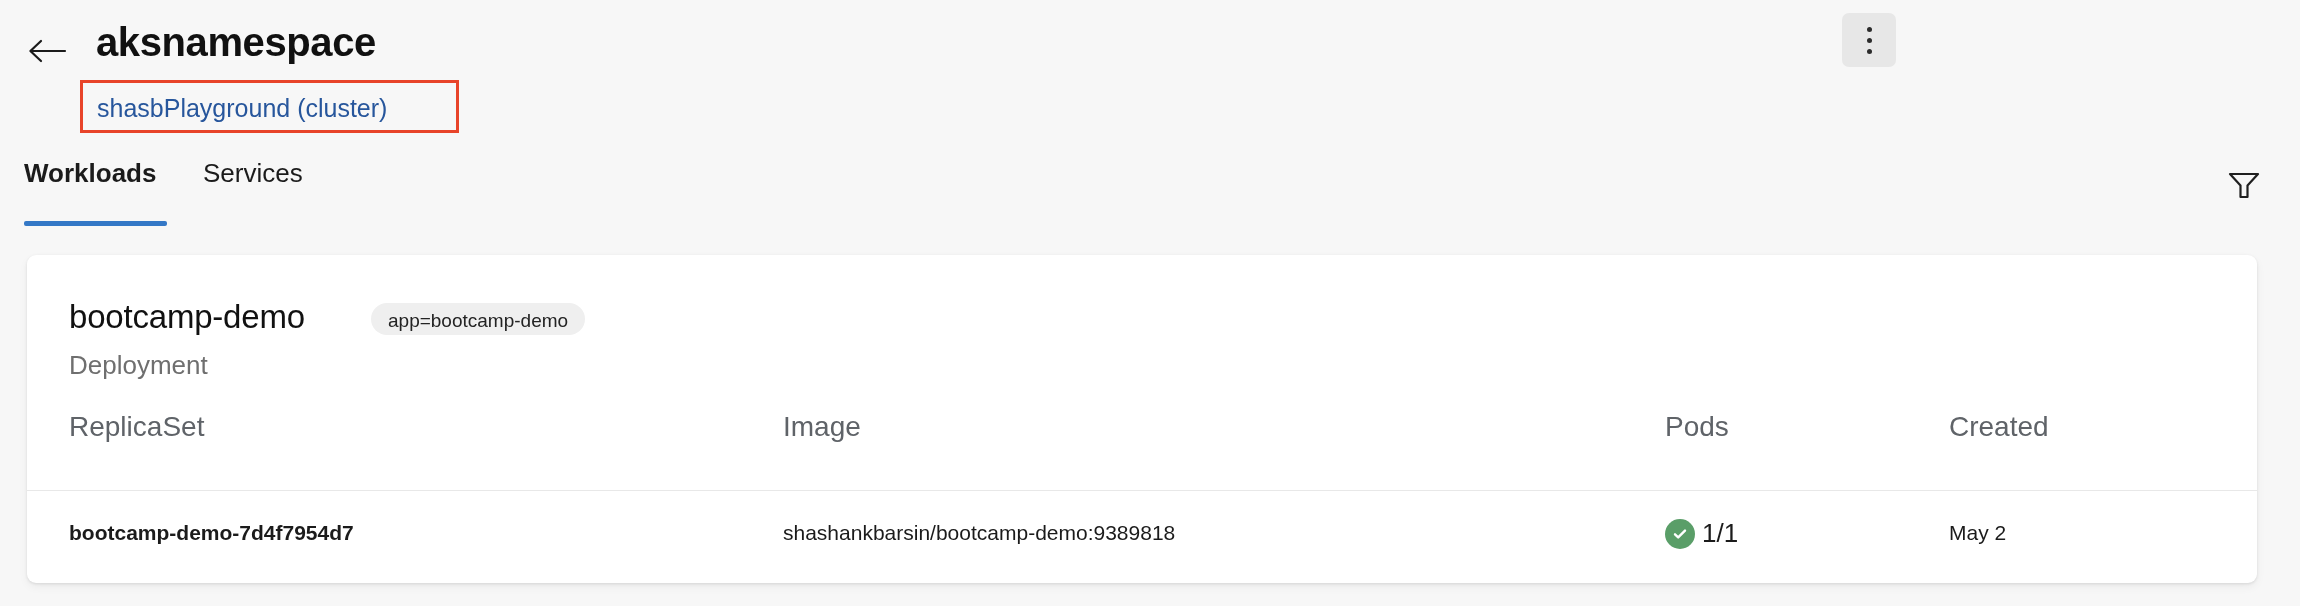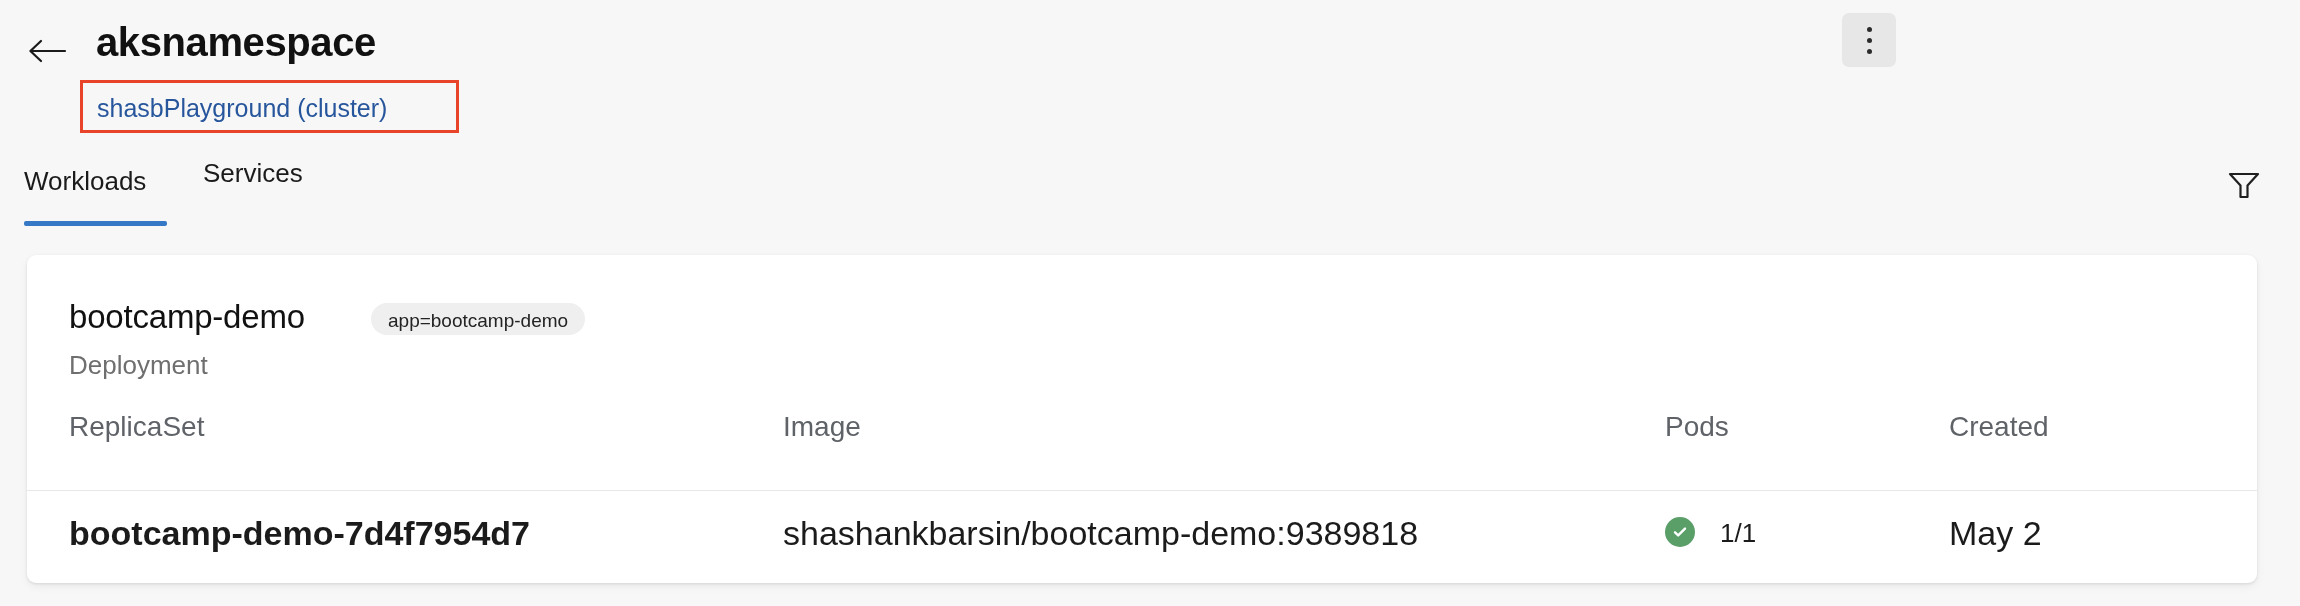--- a/index.html
+++ b/index.html
@@ -85,21 +85,21 @@
     position: absolute;
     top: 0;
     height: 78px;
     font-size: 26px;
     line-height: 30px;
     color: #1b1b1b;
     cursor: pointer;
     white-space: nowrap;
   }
   .tab-label { position: absolute; top: 10px; left: 0; }
-  .tab.active .tab-label { font-weight: normal; margin-top: 8px; }
+  .tab.active .tab-label { font-weight: bold; }
   .tab-underline {
     position: absolute;
     left: 0; bottom: 0;
     height: 5px;
     background: #3478c6;
     border-radius: 2px;
   }
   #tab-workloads { left: 24px; width: 143px; }
   #tab-workloads .tab-underline { width: 143px; }
   #tab-services  { left: 203px; width: 119px; }
@@ -181,33 +181,33 @@
   }
 
   #replicaset-row {
     position: absolute;
     left: 0; top: 236px;
     width: 100%; height: 92px;
   }
   .cell {
     position: absolute;
     top: 26px;
-    font-size: 34px;
+    font-size: 21px;
     line-height: 32px;
     color: #1b1b1b;
     white-space: nowrap;
   }
   #cell-replicaset { font-weight: bold; }
 
   #cell-pods {
     position: absolute;
     top: 26px;
     display: flex;
-    align-items: flex-start;
-    gap: 25px;
+    align-items: flex-end;
+    gap: 7px;
   }
   #pods-status-icon {
     width: 30px; height: 30px;
     border-radius: 50%;
     background: #5a9e68;
     display: flex; align-items: center; justify-content: center;
     flex: 0 0 auto;
   }
   #pods-count {
     font-size: 26px;

